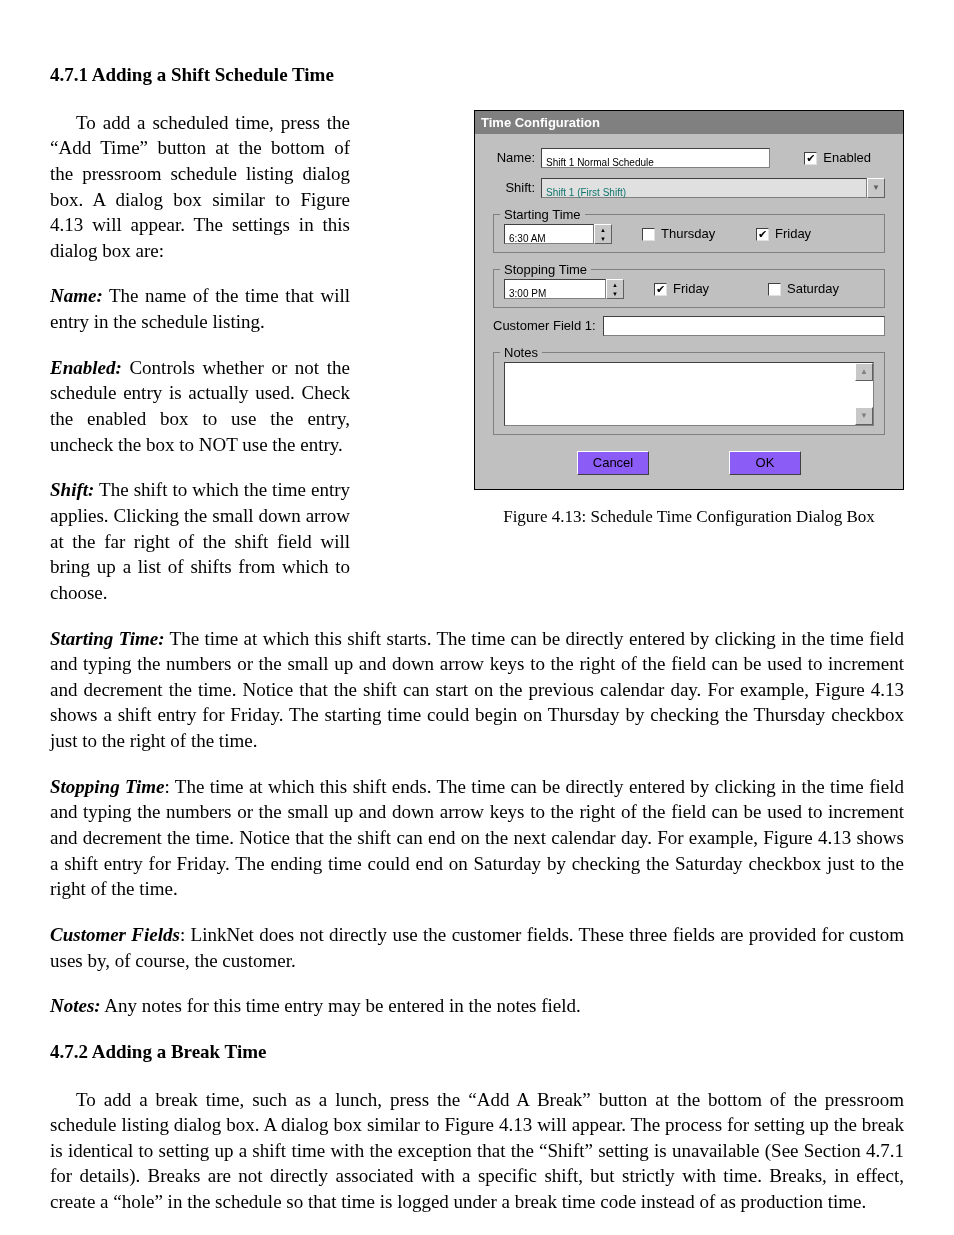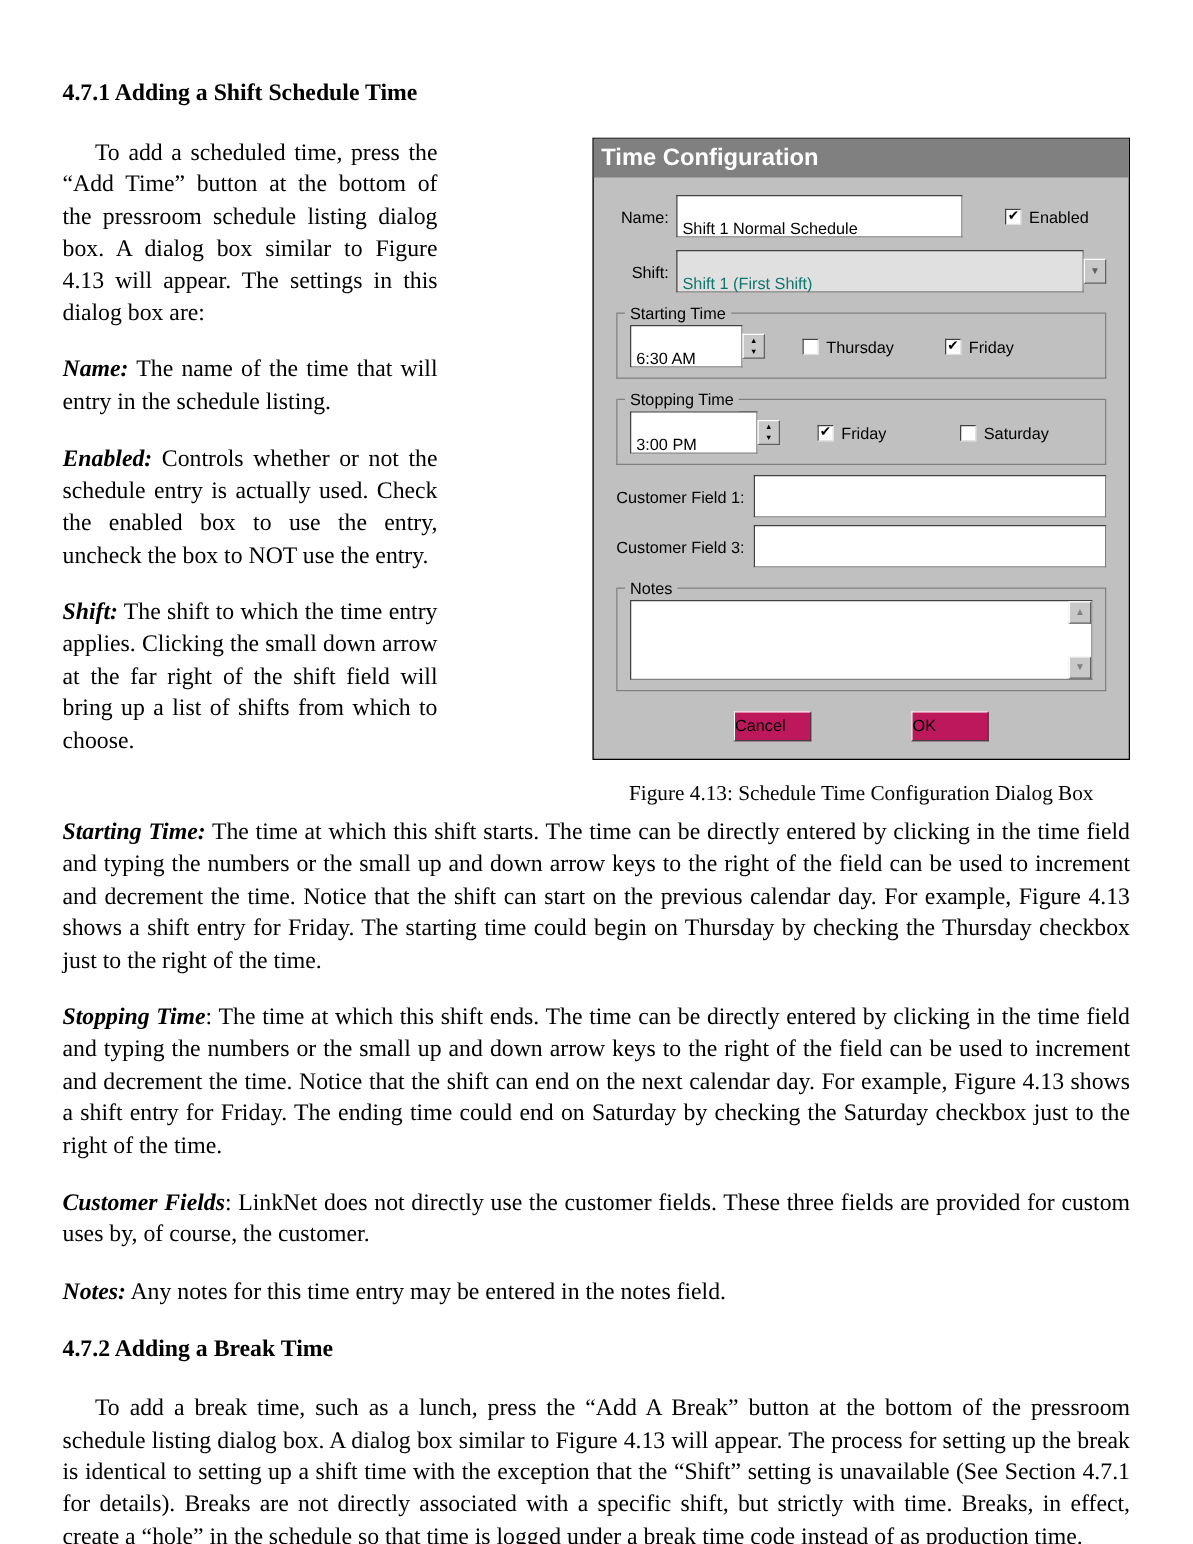--- a/index.html
+++ b/index.html
@@ -27,29 +27,29 @@
     font-family:"Tahoma","Arial",sans-serif;
     font-size:13px;
     color:#000;
     background:#c0c0c0;
     border:1px solid #000;
     width:430px;
     box-sizing:border-box;
   }
   .titlebar{
     background:#808080;color:#fff;font-weight:bold;
-    padding:3px 6px;font-size:19px;
+    padding:3px 6px;font-size:13px;
   }
   .dlg-body{padding:14px 18px 14px 18px;}
   .row{display:flex;align-items:center;margin-bottom:10px;}
   .lbl{width:42px;text-align:right;margin-right:6px;}
   .txt{
     background:#fff;border:1px solid #808080;
     border-top-color:#404040;border-left-color:#404040;
-    height:20px;line-height:20px;padding:16px 4px;font-size:13px;
+    height:20px;line-height:20px;padding:4px 4px;font-size:10px;
     box-sizing:border-box;
   }
   .txt.dis{background:#e0e0e0;color:#0f766e;}
   .chk{display:inline-flex;align-items:center;margin-right:14px;}
   .chkbox{
     width:13px;height:13px;flex:0 0 13px;background:#fff;
     border:1px solid #404040;border-right-color:#e0e0e0;border-bottom-color:#e0e0e0;
     box-sizing:border-box;margin-right:6px;display:inline-flex;
     align-items:center;justify-content:center;font-size:11px;line-height:1;
   }
@@ -73,22 +73,22 @@
   .grp-row{display:flex;align-items:center;}
   .cf-row{display:flex;align-items:center;margin:6px 0;}
   .cf-row .cflabel{width:110px;}
   .notesbox{position:relative;background:#fff;border:1px solid #808080;
     border-top-color:#404040;border-left-color:#404040;height:64px;box-sizing:border-box;}
   .scrollbit{position:absolute;right:0;width:18px;height:18px;
     background:#c8c8c8;border:1px solid #fff;border-right-color:#606060;border-bottom-color:#606060;
     box-sizing:border-box;display:flex;align-items:center;justify-content:center;font-size:8px;color:#808080;}
   .btnrow{display:flex;justify-content:center;gap:80px;margin-top:16px;}
   .btn{
-    width:62px;height:24px;line-height:22px;text-align:left;
-    background:#be185d;border:1px solid #fff;border-right-color:#404040;border-bottom-color:#404040;
+    width:72px;height:24px;line-height:22px;text-align:center;
+    background:#8b5cf6;border:1px solid #fff;border-right-color:#404040;border-bottom-color:#404040;
     font-size:13px;box-sizing:border-box;
   }
 </style>
 </head>
 <body>
 
 <div class="heading">4.7.1   Adding a Shift Schedule Time</div>
 
 <div class="col-wrap">
 
@@ -150,24 +150,20 @@
               <span class="chkbox"></span>
               <span>Saturday</span>
             </span>
           </div>
         </div>
 
         <div class="cf-row">
           <span class="cflabel">Customer Field 1:</span>
           <span class="txt" style="flex:1;"></span>
         </div>
-        <div class="cf-row">
-          <span class="cflabel">Customer Field 3:</span>
-          <span class="txt" style="flex:1;"></span>
-        </div>
 
         <div class="grp">
           <span class="glabel">Notes</span>
           <div class="notesbox">
             <div class="scrollbit" style="top:0;">▲</div>
             <div class="scrollbit" style="bottom:0;">▼</div>
           </div>
         </div>
 
         <div class="btnrow">

